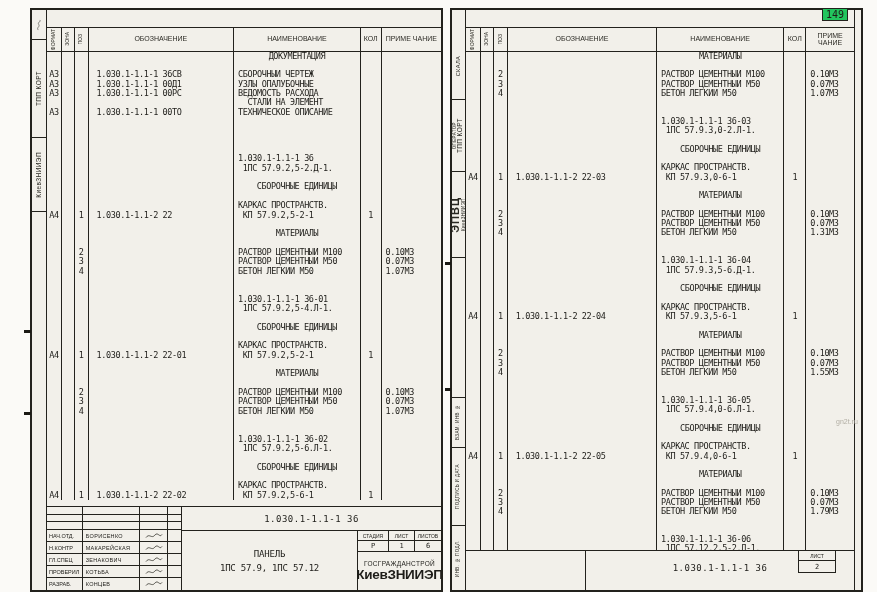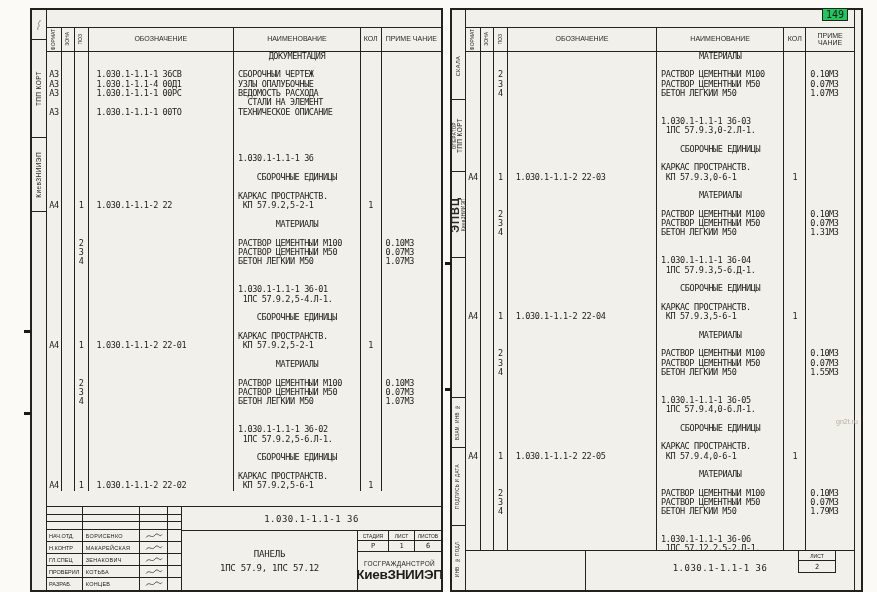--- a/index.html
+++ b/index.html
@@ -174,21 +174,21 @@
             <div class="cp"></div>
             <div class="co">1.030.1-1.1-1 36СВ</div>
             <div class="cn">СБОРОЧНЫЙ ЧЕРТЕЖ</div>
             <div class="ck"></div>
             <div class="cpr"></div>
           </div>
           <div class="spec-row">
             <div class="cf">А3</div>
             <div class="cz"></div>
             <div class="cp"></div>
-            <div class="co">1.030.1-1.1-4 00Д1</div>
+            <div class="co">1.030.1-1.1-1 00Д1</div>
             <div class="cn">УЗЛЫ ОПАЛУБОЧНЫЕ</div>
             <div class="ck"></div>
             <div class="cpr"></div>
           </div>
           <div class="spec-row">
             <div class="cf">А3</div>
             <div class="cz"></div>
             <div class="cp"></div>
             <div class="co">1.030.1-1.1-1 00РС</div>
             <div class="cn">ВЕДОМОСТЬ РАСХОДА</div>
@@ -248,20 +248,29 @@
             <div class="cn"></div>
             <div class="ck"></div>
             <div class="cpr"></div>
           </div>
           <div class="spec-row">
             <div class="cf"></div>
             <div class="cz"></div>
             <div class="cp"></div>
             <div class="co"></div>
             <div class="cn">1.030.1-1.1-1 36</div>
+            <div class="ck"></div>
+            <div class="cpr"></div>
+          </div>
+          <div class="spec-row">
+            <div class="cf"></div>
+            <div class="cz"></div>
+            <div class="cp"></div>
+            <div class="co"></div>
+            <div class="cn"> 1ПС 57.9.2,5-2.Д-1.</div>
             <div class="ck"></div>
             <div class="cpr"></div>
           </div>
           <div class="spec-row">
             <div class="cf"></div>
             <div class="cz"></div>
             <div class="cp"></div>
             <div class="co"></div>
             <div class="cn"></div>
             <div class="ck"></div>

